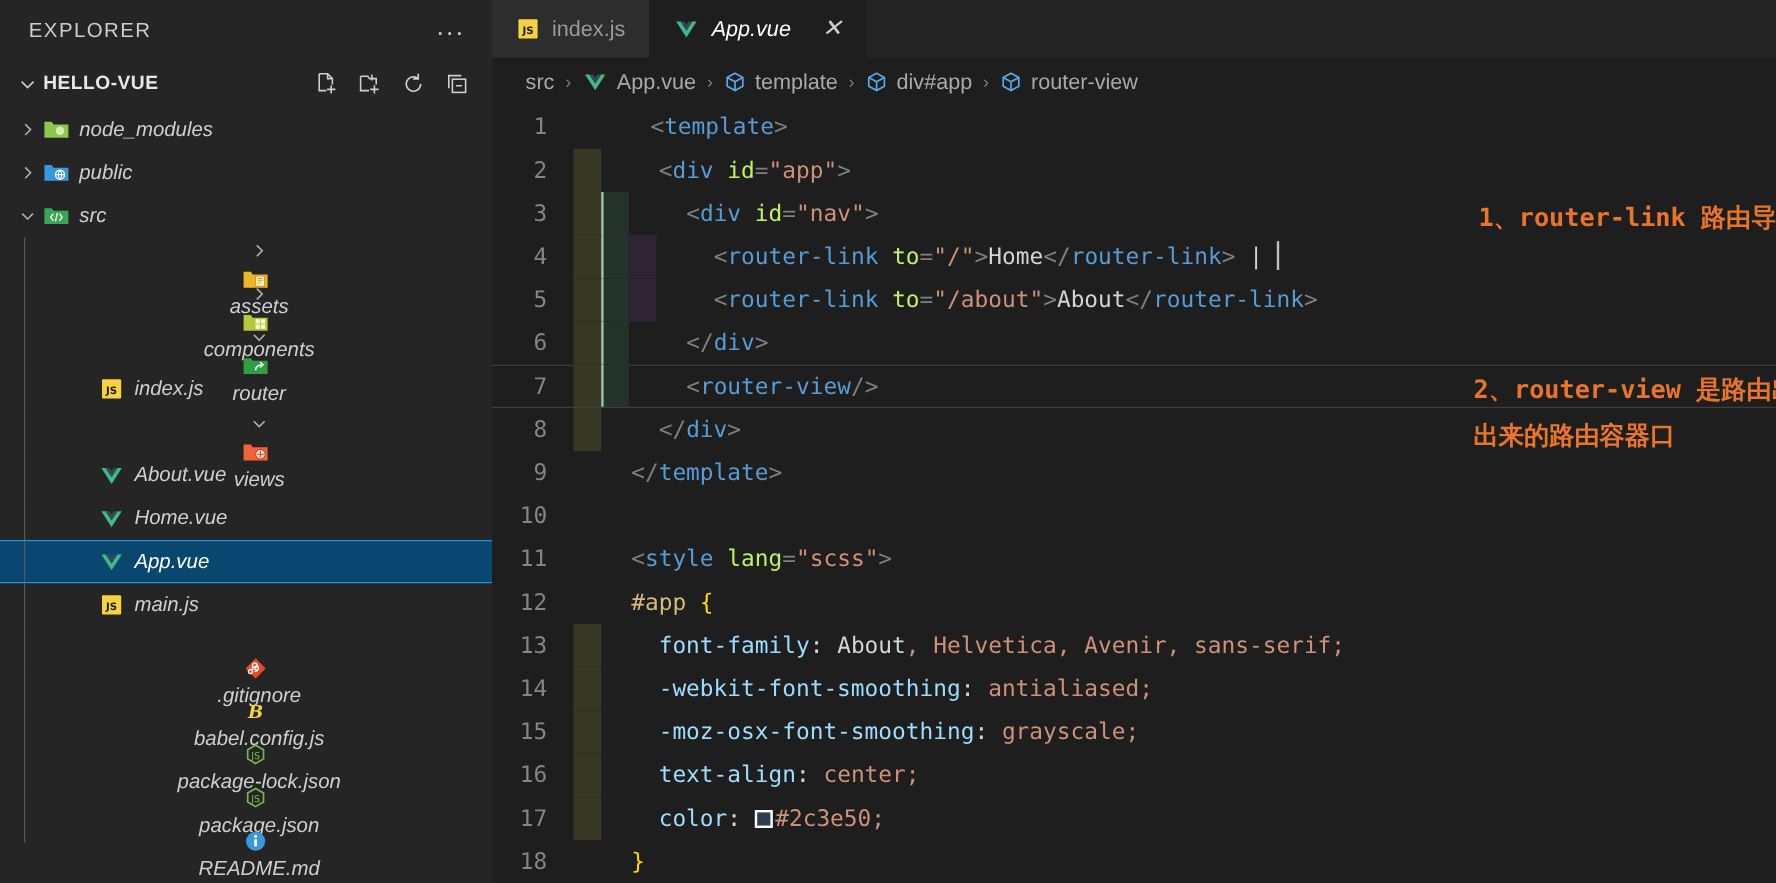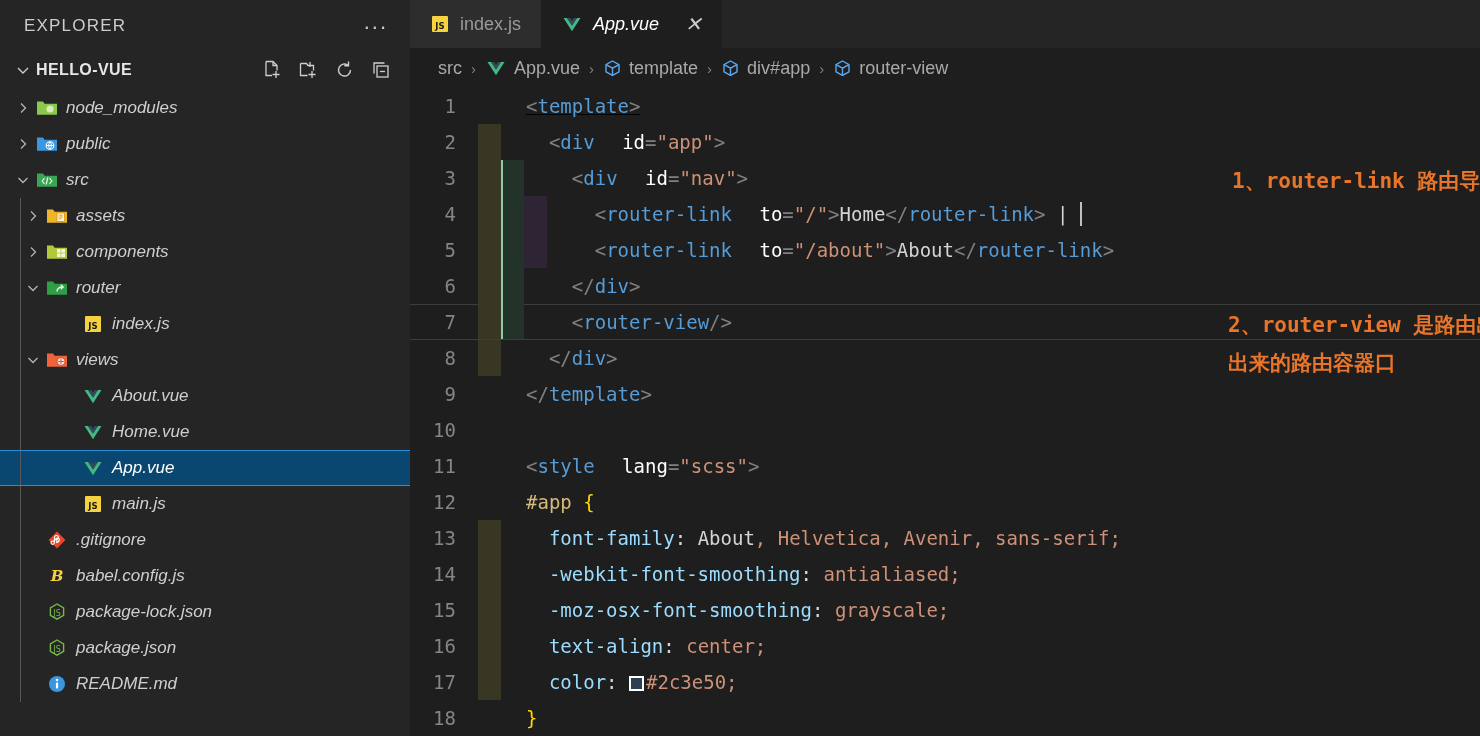--- a/index.html
+++ b/index.html
@@ -69,21 +69,21 @@
     width: 26px; flex: 0 0 26px; display:flex;
     align-items:center; justify-content:center; margin-right: 6px;
   }
   .row .label { font-size: 17px; font-style: italic; }
   
   .guide {
     position: absolute; left: 20px; top: 0; bottom: 0;
     width: 1px; background: #585858;
   }
   .lvl1 { padding-left: 12px; }
-  .lvl2 { padding-left: 22px; }
+  .lvl2 { padding-left: 22px; flex-direction: column; }
   .lvl3 { padding-left: 58px; }
 
   
   #main { flex: 1; display: flex; flex-direction: column; background: #1e1e1e; min-width: 0; }
 
   #tabbar { height: 48px; background: #252526; display: flex; align-items: stretch; }
   .tab {
     display: flex; align-items: center; gap: 10px;
     padding: 0 20px; font-size: 18px; color: #9a9a9a;
     background: #2d2d2d; cursor: pointer; position: relative;
@@ -123,21 +123,21 @@
   .ctext { position: relative; flex: 1; padding-left: 48px; }
   
   .ig { position: absolute; top: 0; height: 36px; }
   .ig-a { background: #373723; }   
   .ig-b { background: #24332a; }   
   .ig-c { background: #2e2433; }   
   .ig-line { position: absolute; top: 0; height: 36px; width: 2px; background: #93c9a6; }
 
   .k-tag    { color: #569cd6; }   
   .k-brk    { color: #808080; }   
-  .k-attr   { color: #ffffff; margin-left: 16px; }   
+  .k-attr   { color: #bef264; }   
   .k-str    { color: #ce9178; }   
   .k-txt    { color: #d4d4d4; }   
   .k-sel    { color: #d7ba7d; }   
   .k-prop   { color: #9cdcfe; }   
   .k-val    { color: #ce9178; }   
   .k-brace  { color: #ffd700; }   
   .k-punc   { color: #d4d4d4; }
   .swatch {
     display: inline-block; width: 15px; height: 15px;
     background: #2c3e50; border: 2px solid #ffffff;
@@ -549,21 +549,21 @@
               <path d="M9.5 2l6.5 3.6v7.2L9.5 16.4 3 12.8V5.6z" fill="none" stroke="#5aa9ef" stroke-width="1.4"></path>
               <path d="M3 5.6l6.5 3.6 6.5-3.6M9.5 9.2v7.2" stroke="#5aa9ef" stroke-width="1.4" fill="none"></path>
             </svg>
           </span>
           <span>router-view</span>
         </span>
       </div>
 
     <div id="code-area">
       <div id="code-lines">
-          <div class="cline"><span class="lnum">1</span><span class="ctext"><span style="position: relative; margin-left: 0px; text-decoration: underline;"><span class="k-brk">&lt;</span><span class="k-tag">template</span><span class="k-brk">&gt;</span></span></span></div>
+          <div class="cline"><span class="lnum">1</span><span class="ctext"><span style="position: relative; margin-left: 16px;"><span class="k-brk">&lt;</span><span class="k-tag">template</span><span class="k-brk">&gt;</span></span></span></div>
           <div class="cline"><span class="lnum">2</span><span class="ctext"><span class="ig ig-a" style="left: 0px; width: 22.9px;"></span><span style="position: relative; margin-left: 22.9px;"><span class="k-brk">&lt;</span><span class="k-tag">div</span> <span class="k-attr">id</span><span class="k-brk">=</span><span class="k-str">"app"</span><span class="k-brk">&gt;</span></span></span></div>
           <div class="cline"><span class="lnum">3</span><span class="ctext"><span class="ig ig-a" style="left: 0px; width: 22.9px;"></span><span class="ig ig-b" style="left: 22.9px; width: 22.9px;"></span><span class="ig-line" style="left: 22.9px;"></span><span style="position: relative; margin-left: 45.8px;"><span class="k-brk">&lt;</span><span class="k-tag">div</span> <span class="k-attr">id</span><span class="k-brk">=</span><span class="k-str">"nav"</span><span class="k-brk">&gt;</span></span></span></div>
           <div class="cline"><span class="lnum">4</span><span class="ctext"><span class="ig ig-a" style="left: 0px; width: 22.9px;"></span><span class="ig ig-b" style="left: 22.9px; width: 22.9px;"></span><span class="ig-line" style="left: 22.9px;"></span><span class="ig ig-c" style="left: 45.8px; width: 22.9px;"></span><span style="position: relative; margin-left: 68.7px;"><span class="k-brk">&lt;</span><span class="k-tag">router-link</span> <span class="k-attr">to</span><span class="k-brk">=</span><span class="k-str">"/"</span><span class="k-brk">&gt;</span><span class="k-txt">Home</span><span class="k-brk">&lt;/</span><span class="k-tag">router-link</span><span class="k-brk">&gt;</span><span class="k-txt"> |</span> <span class="caret"></span></span></span></div>
           <div class="cline"><span class="lnum">5</span><span class="ctext"><span class="ig ig-a" style="left: 0px; width: 22.9px;"></span><span class="ig ig-b" style="left: 22.9px; width: 22.9px;"></span><span class="ig-line" style="left: 22.9px;"></span><span class="ig ig-c" style="left: 45.8px; width: 22.9px;"></span><span style="position: relative; margin-left: 68.7px;"><span class="k-brk">&lt;</span><span class="k-tag">router-link</span> <span class="k-attr">to</span><span class="k-brk">=</span><span class="k-str">"/about"</span><span class="k-brk">&gt;</span><span class="k-txt">About</span><span class="k-brk">&lt;/</span><span class="k-tag">router-link</span><span class="k-brk">&gt;</span></span></span></div>
           <div class="cline"><span class="lnum">6</span><span class="ctext"><span class="ig ig-a" style="left: 0px; width: 22.9px;"></span><span class="ig ig-b" style="left: 22.9px; width: 22.9px;"></span><span class="ig-line" style="left: 22.9px;"></span><span style="position: relative; margin-left: 45.8px;"><span class="k-brk">&lt;/</span><span class="k-tag">div</span><span class="k-brk">&gt;</span></span></span></div>
           <div class="cline active"><span class="lnum">7</span><span class="ctext"><span class="ig ig-a" style="left: 0px; width: 22.9px;"></span><span class="ig ig-b" style="left: 22.9px; width: 22.9px;"></span><span class="ig-line" style="left: 22.9px;"></span><span style="position: relative; margin-left: 45.8px;"><span class="k-brk">&lt;</span><span class="k-tag">router-view</span><span class="k-brk">/&gt;</span></span></span></div>
           <div class="cline"><span class="lnum">8</span><span class="ctext"><span class="ig ig-a" style="left: 0px; width: 22.9px;"></span><span style="position: relative; margin-left: 22.9px;"><span class="k-brk">&lt;/</span><span class="k-tag">div</span><span class="k-brk">&gt;</span></span></span></div>
           <div class="cline"><span class="lnum">9</span><span class="ctext"><span style="position: relative; margin-left: 0px;"><span class="k-brk">&lt;/</span><span class="k-tag">template</span><span class="k-brk">&gt;</span></span></span></div>
           <div class="cline"><span class="lnum">10</span><span class="ctext"><span style="position: relative; margin-left: 0px;"></span></span></div>
           <div class="cline"><span class="lnum">11</span><span class="ctext"><span style="position: relative; margin-left: 0px;"><span class="k-brk">&lt;</span><span class="k-tag">style</span> <span class="k-attr">lang</span><span class="k-brk">=</span><span class="k-str">"scss"</span><span class="k-brk">&gt;</span></span></span></div>

